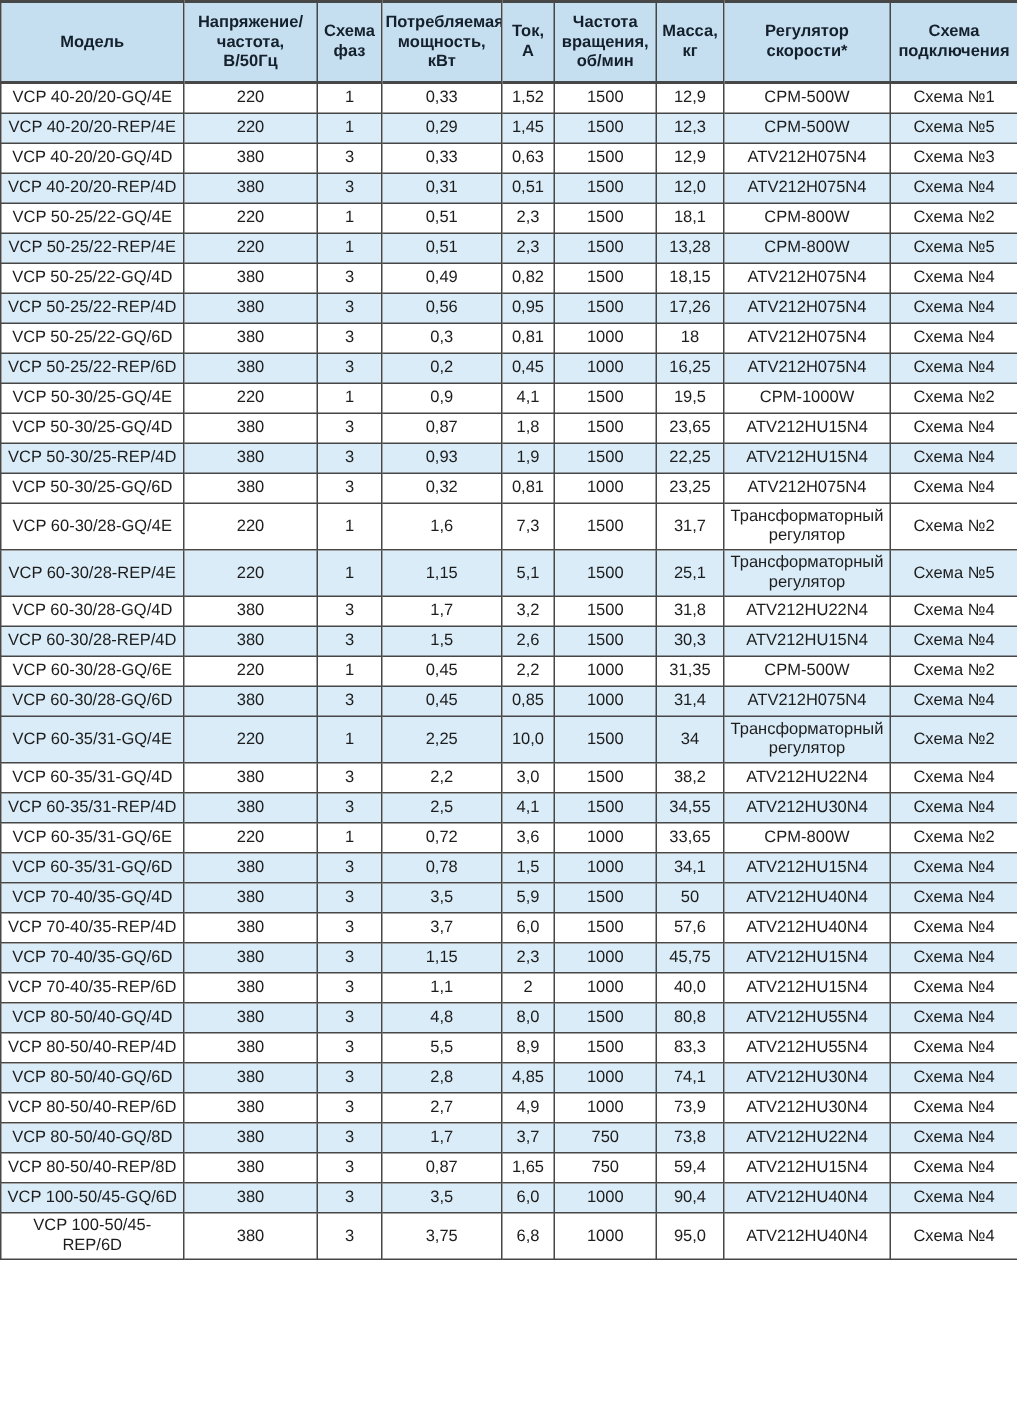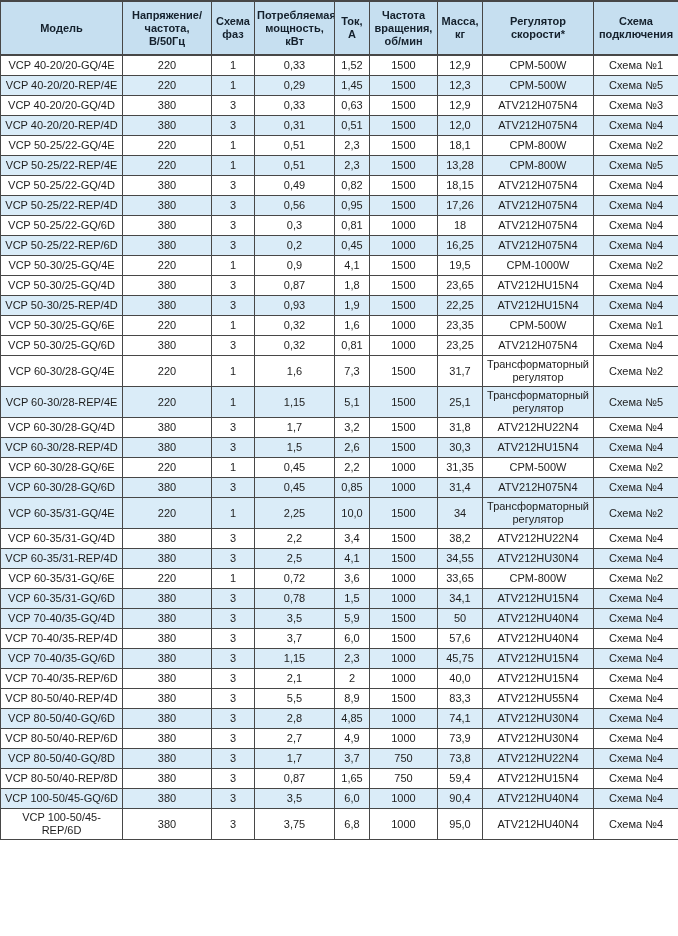--- a/index.html
+++ b/index.html
@@ -223,31 +223,20 @@
         <td>380</td>
         <td>3</td>
         <td>0,93</td>
         <td>1,9</td>
         <td>1500</td>
         <td>22,25</td>
         <td>ATV212HU15N4</td>
         <td>Схема №4</td>
       </tr>
       <tr>
-        <td>VCP 50-30/25-GQ/6E</td>
-        <td>220</td>
-        <td>1</td>
-        <td>0,32</td>
-        <td>1,6</td>
-        <td>1000</td>
-        <td>23,35</td>
-        <td>CPM-500W</td>
-        <td>Схема №1</td>
-      </tr>
-      <tr>
         <td>VCP 50-30/25-GQ/6D</td>
         <td>380</td>
         <td>3</td>
         <td>0,32</td>
         <td>0,81</td>
         <td>1000</td>
         <td>23,25</td>
         <td>ATV212H075N4</td>
         <td>Схема №4</td>
       </tr>
@@ -326,21 +315,21 @@
         <td>1500</td>
         <td>34</td>
         <td>Трансформаторный регулятор</td>
         <td>Схема №2</td>
       </tr>
       <tr>
         <td>VCP 60-35/31-GQ/4D</td>
         <td>380</td>
         <td>3</td>
         <td>2,2</td>
-        <td>3,4</td>
+        <td>3,0</td>
         <td>1500</td>
         <td>38,2</td>
         <td>ATV212HU22N4</td>
         <td>Схема №4</td>
       </tr>
       <tr class="striped">
         <td>VCP 60-35/31-REP/4D</td>
         <td>380</td>
         <td>3</td>
         <td>2,5</td>
@@ -402,25 +391,36 @@
         <td>2,3</td>
         <td>1000</td>
         <td>45,75</td>
         <td>ATV212HU15N4</td>
         <td>Схема №4</td>
       </tr>
       <tr>
         <td>VCP 70-40/35-REP/6D</td>
         <td>380</td>
         <td>3</td>
-        <td>2,1</td>
+        <td>1,1</td>
         <td>2</td>
         <td>1000</td>
         <td>40,0</td>
         <td>ATV212HU15N4</td>
+        <td>Схема №4</td>
+      </tr>
+      <tr class="striped">
+        <td>VCP 80-50/40-GQ/4D</td>
+        <td>380</td>
+        <td>3</td>
+        <td>4,8</td>
+        <td>8,0</td>
+        <td>1500</td>
+        <td>80,8</td>
+        <td>ATV212HU55N4</td>
         <td>Схема №4</td>
       </tr>
       <tr>
         <td>VCP 80-50/40-REP/4D</td>
         <td>380</td>
         <td>3</td>
         <td>5,5</td>
         <td>8,9</td>
         <td>1500</td>
         <td>83,3</td>

